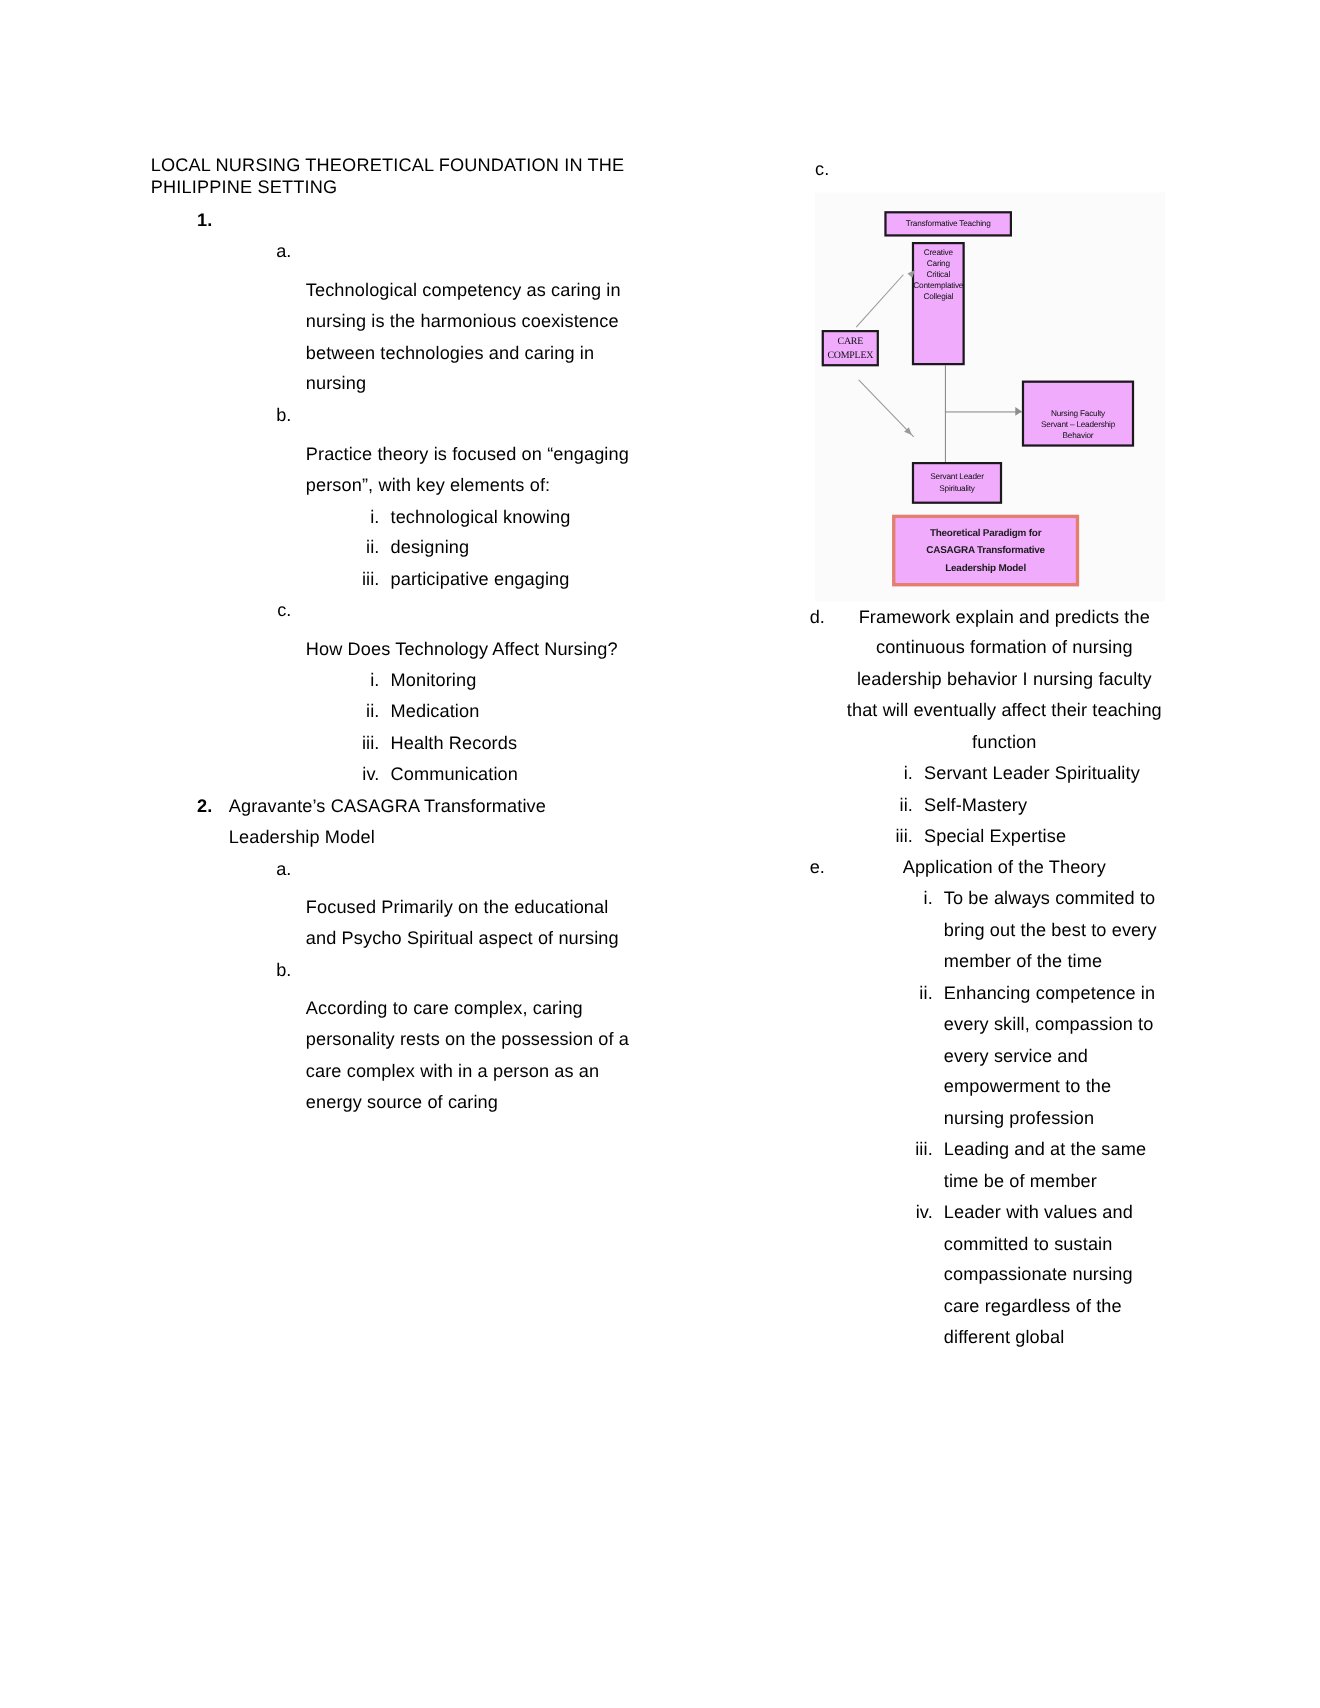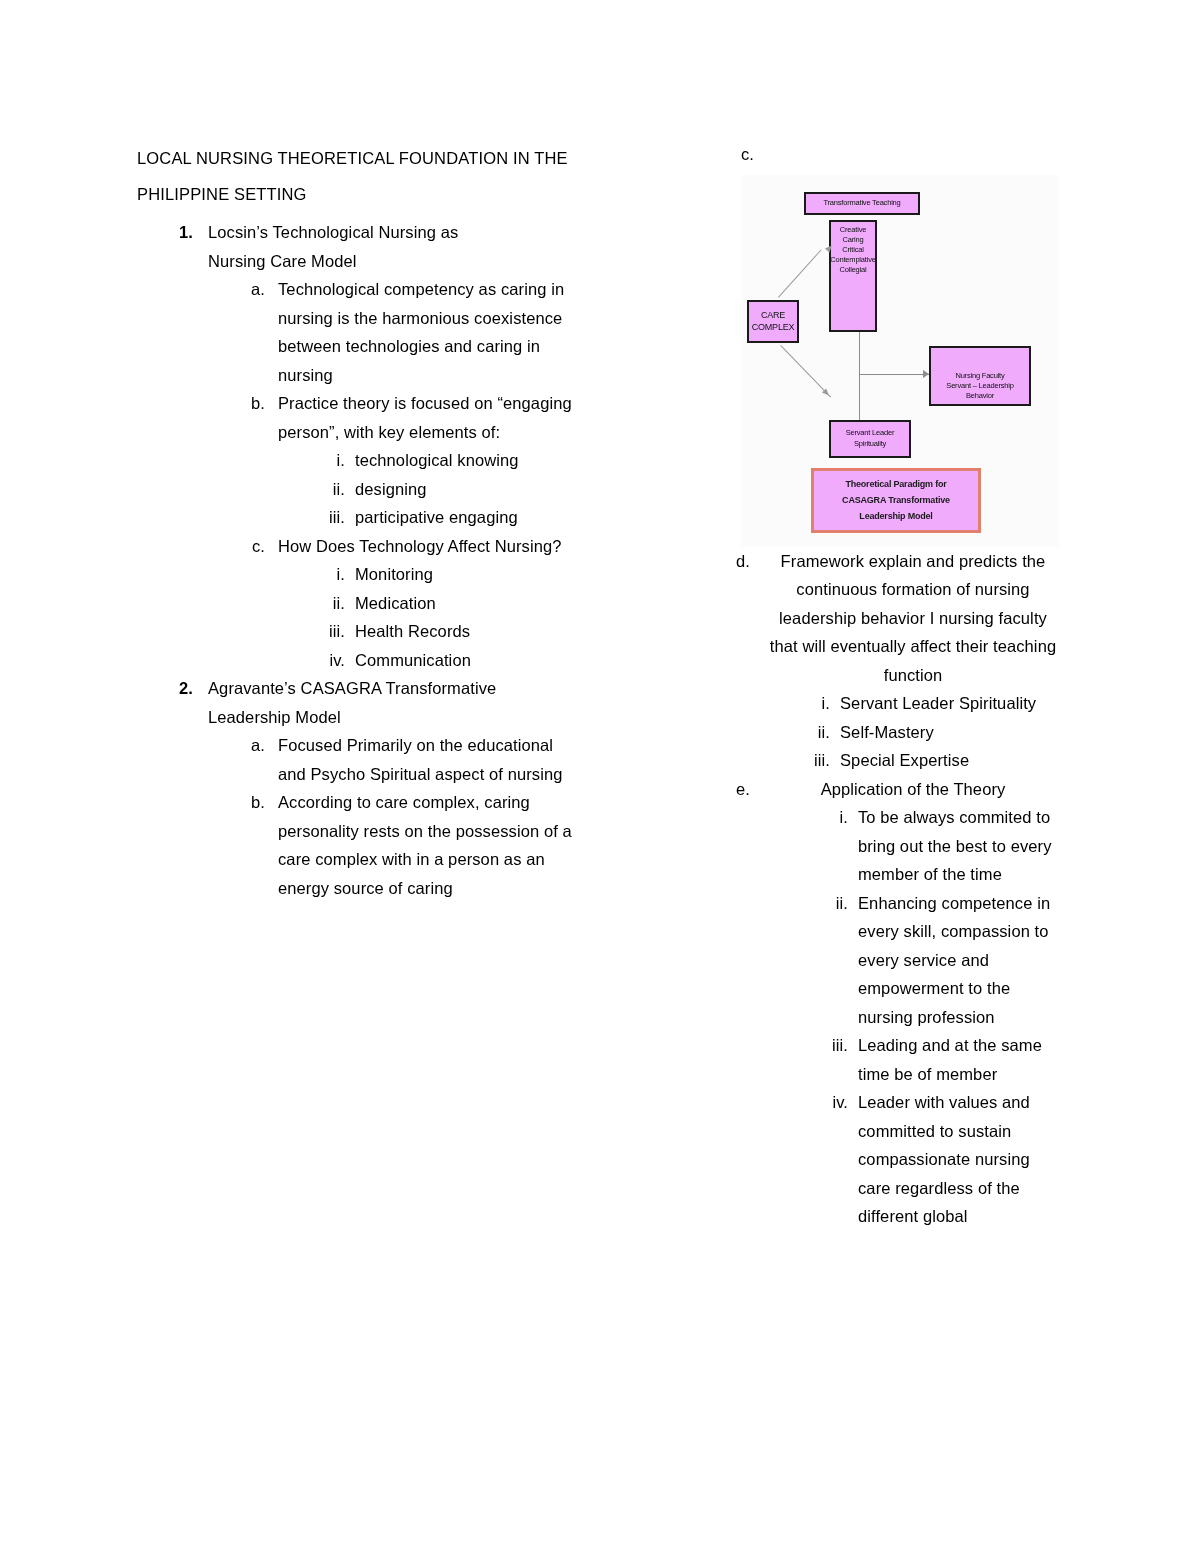--- a/index.html
+++ b/index.html
@@ -22,21 +22,21 @@
   }
   .col {
     position: absolute;
     top: 140px;
   }
   .col-left  { left: 137px; width: 470px; }
   .col-right { left: 725px; width: 360px; }
 
   .heading {
     font-size: 16.5px;
-    line-height: 36px;
+    line-height: 20px;
     letter-spacing: 0.15px;
     margin: 0 0 6px 0;
     white-space: pre-line;
   }
 
   
   .row {
     display: flex;
     align-items: flex-start;
     font-size: 16.5px;
@@ -54,21 +54,21 @@
   }
 
   
   .lvl1 { padding-left: 38px; }
   .lvl1 > .marker { width: 18px; margin-right: 15px; font-weight: bold; }
   .lvl1 > .txt { max-width: 310px; }
 
   
   .lvl2 { padding-left: 111px; }
   .lvl2 > .marker { width: 17px; margin-right: 13px; }
-  .lvl2 > .txt { max-width: 300px; }
+  .lvl2 > .txt { max-width: 300px; margin-top: 35px; }
 
   
   .lvl3 { padding-left: 173px; }
   .lvl3 > .marker { width: 35px; margin-right: 10px; }
   .lvl3 > .txt { max-width: 215px; }
 
   
   .r-lvl2 { padding-left: 8px; }
   .r-lvl2 > .marker { width: 17px; margin-right: 13px; }
   .r-lvl2 > .txt { max-width: 300px; text-align: center; }
@@ -107,21 +107,21 @@
     justify-content: center;
     text-align: center;
     color: #111;
     letter-spacing: -0.2px;
   }
   .fbox span { display: block; line-height: 1.35; }
 
   .box-tt       { left: 63px;  top: 17px;  width: 116px; height: 23px; font-size: 7.5px; }
   .box-5c       { left: 88px;  top: 45px;  width: 48px;  height: 112px; font-size: 7.5px;
                   justify-content: flex-start; padding: 3px 0; }
-  .box-care     { left: 6px;   top: 125px; width: 52px;  height: 43px; font-size: 9px; }
+  .box-care     { left: 6px;   top: 125px; width: 52px;  height: 33px; font-size: 9px; font-family: Liberation Serif, serif; }
   .box-faculty  { left: 188px; top: 171px; width: 102px; height: 60px; font-size: 7.5px;
                   justify-content: space-around; padding: 23px 2px; }
   .box-sls      { left: 88px;  top: 245px; width: 82px;  height: 38px; font-size: 7.5px; }
   .box-red      { left: 70px;  top: 293px; width: 170px; height: 65px; font-size: 9px;
                   border: 3px solid #e3806d; font-weight: bold; color: #1a1a1a;
                   justify-content: space-around; padding: 6px 4px; text-align: right; }
 
   .fline { position: absolute; background: #8d8d8d; }
   .v-main  { left: 118px; top: 157px; width: 1px;  height: 88px; }
   .h-main  { left: 118px; top: 199px; width: 70px; height: 1px; }
@@ -154,21 +154,20 @@
 <body>
 
 <div class="page">
 
   <div class="col col-left">
 
     <p class="heading">LOCAL NURSING THEORETICAL FOUNDATION IN THE PHILIPPINE SETTING</p>
 
     <div class="row lvl1">
       <span class="marker">1.</span>
-      <span class="txt">Locsin’s Technological Nursing as Nursing Care Model</span>
     </div>
 
     <div class="row lvl2">
       <span class="marker">a.</span>
       <span class="txt">Technological competency as caring in nursing is the harmonious coexistence between technologies and caring in nursing</span>
     </div>
 
     <div class="row lvl2">
       <span class="marker">b.</span>
       <span class="txt">Practice theory is focused on “engaging person”, with key elements of:</span>

